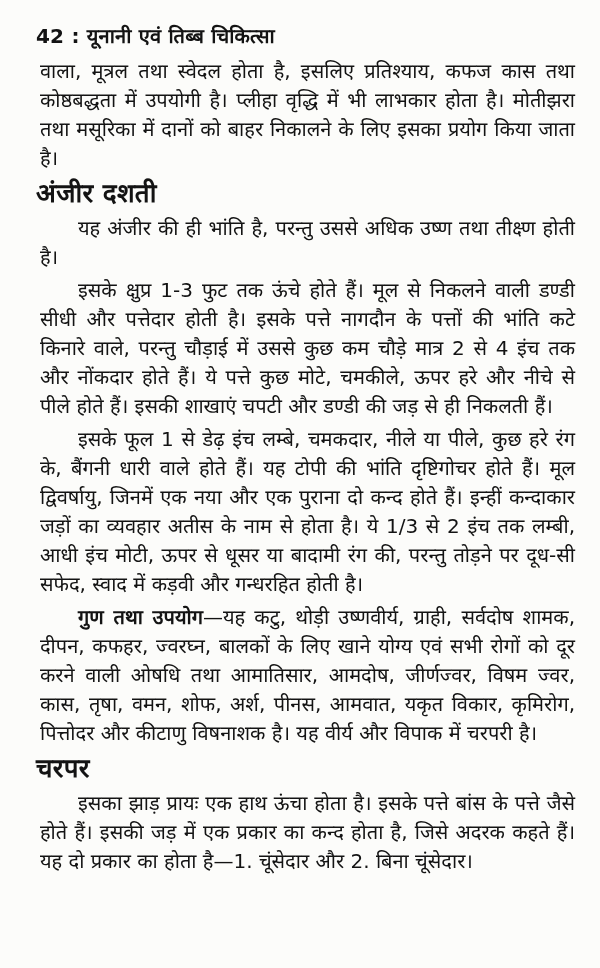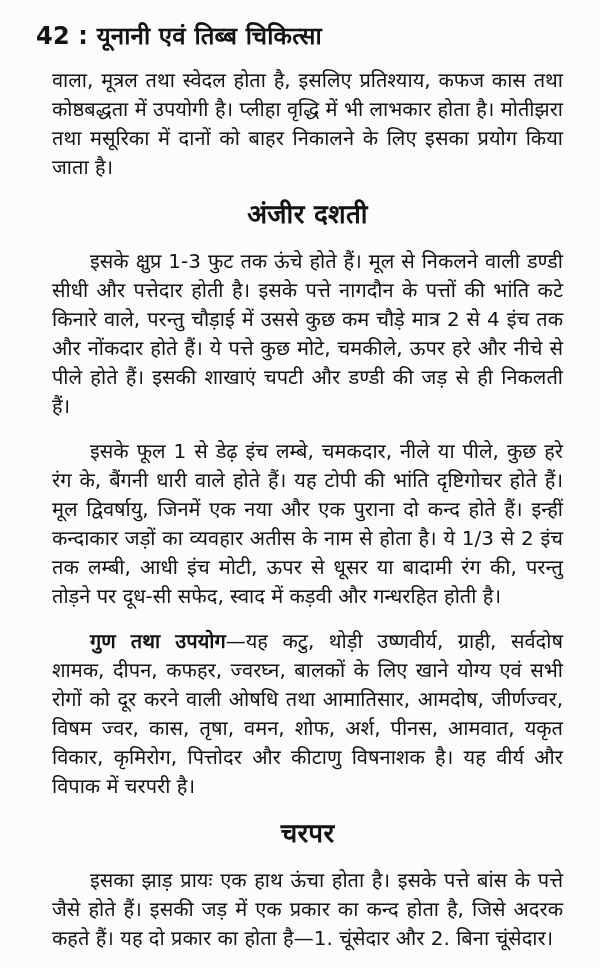--- a/index.html
+++ b/index.html
@@ -14,57 +14,57 @@
     margin: 0 auto;
     background: #fcfcfa;
     color: #131313;
     font-family: "DejaVu Sans", "Liberation Sans", sans-serif;
     box-sizing: border-box;
     padding: 22px 21px 0 36px;
     overflow: hidden;
   }
   .page-header {
     font-weight: 700;
-    font-size: 24px;
+    font-size: 20px;
     line-height: 28px;
     margin: 0 0 7px 0;
     letter-spacing: 0.2px;
   }
   p.body {
     font-size: 20px;
     line-height: 29px;
     text-align: justify;
-    margin: 16px;
+    margin: 4px;
   }
   p.indent {
     text-indent: 38px;
   }
   .lead {
     font-weight: 700;
   }
   h2.section {
     font-size: 26px;
     font-weight: 700;
-    text-align: center;
     margin: 4px 0 4px 0;
     line-height: 33px;
     letter-spacing: 0.3px;
   }
 </style>
 </head>
 <body>
 
 <div class="page">
 
   <div class="page-header">42 : यूनानी एवं तिब्ब चिकित्सा</div>
 
   <p class="body">वाला, मूत्रल तथा स्वेदल होता है, इसलिए प्रतिश्याय, कफज कास तथा कोष्ठबद्धता में उपयोगी है। प्लीहा वृद्धि में भी लाभकार होता है। मोतीझरा तथा मसूरिका में दानों को बाहर निकालने के लिए इसका प्रयोग किया जाता है।</p>
 
   <h2 class="section">अंजीर दशती</h2>
 
+  <p class="body indent">यह अंजीर की ही भांति है, परन्तु उससे अधिक उष्ण तथा तीक्ष्ण होती है।</p>
 
 
 
   <p class="body indent">इसके क्षुप्र 1-3 फुट तक ऊंचे होते हैं। मूल से निकलने वाली डण्डी सीधी और पत्तेदार होती है। इसके पत्ते नागदौन के पत्तों की भांति कटे किनारे वाले, परन्तु चौड़ाई में उससे कुछ कम चौड़े मात्र 2 से 4 इंच तक और नोंकदार होते हैं। ये पत्ते कुछ मोटे, चमकीले, ऊपर हरे और नीचे से पीले होते हैं। इसकी शाखाएं चपटी और डण्डी की जड़ से ही निकलती हैं।</p>
 
   <p class="body indent">इसके फूल 1 से डेढ़ इंच लम्बे, चमकदार, नीले या पीले, कुछ हरे रंग के, बैंगनी धारी वाले होते हैं। यह टोपी की भांति दृष्टिगोचर होते हैं। मूल द्विवर्षायु, जिनमें एक नया और एक पुराना दो कन्द होते हैं। इन्हीं कन्दाकार जड़ों का व्यवहार अतीस के नाम से होता है। ये 1/3 से 2 इंच तक लम्बी, आधी इंच मोटी, ऊपर से धूसर या बादामी रंग की, परन्तु तोड़ने पर दूध-सी सफेद, स्वाद में कड़वी और गन्धरहित होती है।</p>
 
   <p class="body indent"><span class="lead">गुण तथा उपयोग</span><span>—यह कटु, थोड़ी उष्णवीर्य, ग्राही, सर्वदोष शामक, दीपन, कफहर, ज्वरघ्न, बालकों के लिए खाने योग्य एवं सभी रोगों को दूर करने वाली ओषधि तथा आमातिसार, आमदोष, जीर्णज्वर, विषम ज्वर, कास, तृषा, वमन, शोफ, अर्श, पीनस, आमवात, यकृत विकार, कृमिरोग, पित्तोदर और कीटाणु विषनाशक है। यह वीर्य और विपाक में चरपरी है।</span></p>
 
   <h2 class="section">चरपर</h2>

